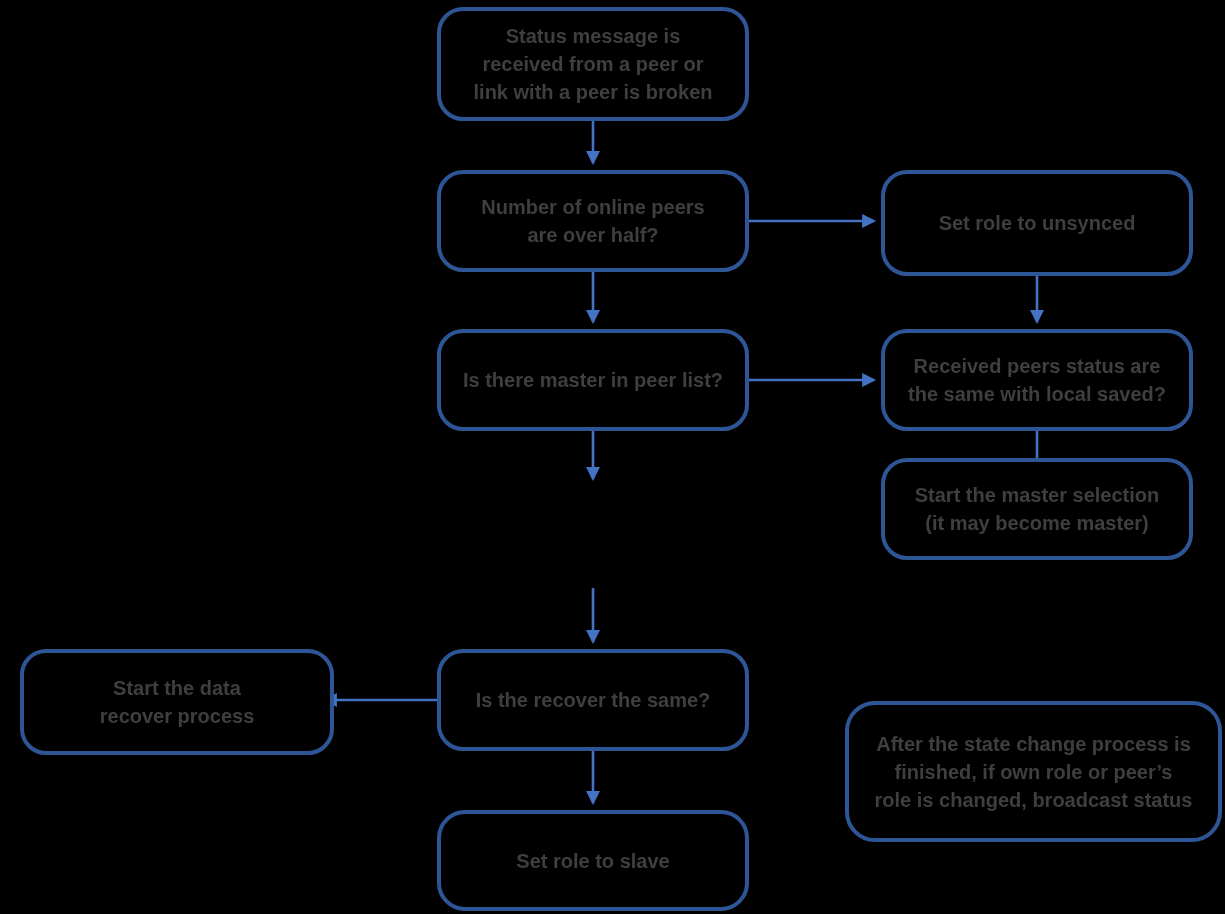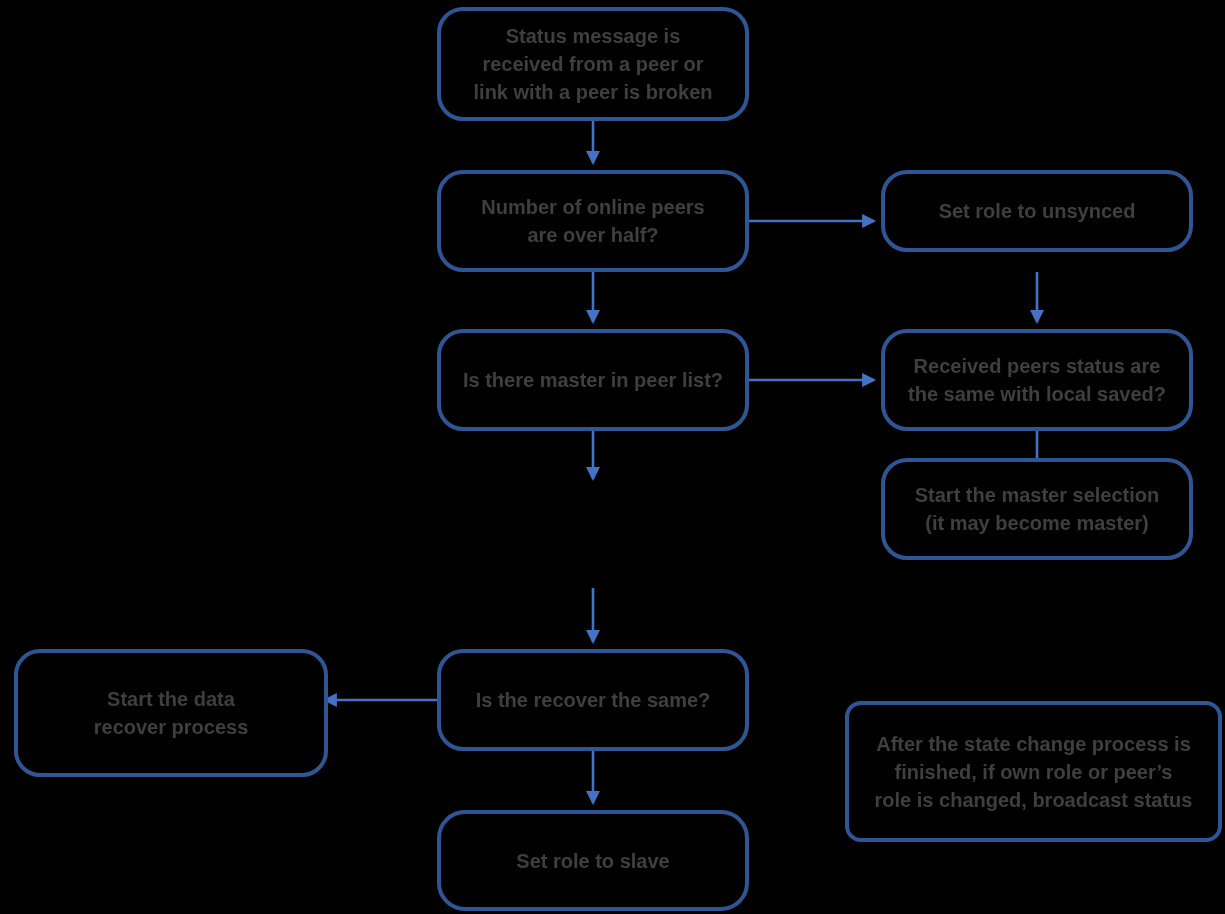--- a/index.html
+++ b/index.html
@@ -38,29 +38,29 @@
     white-space: pre-line;
     color: #3f3f3f;
     font-size: 20px;
     line-height: 28px;
     font-weight: 700;
     padding: 0 8px;
   }
   
   #node-status          { left: 437px; top: 7px;   width: 312px; height: 114px; }
   #node-online-peers    { left: 437px; top: 170px; width: 312px; height: 102px; }
-  #node-set-unsynced    { left: 881px; top: 170px; width: 312px; height: 82px; }
+  #node-set-unsynced    { left: 881px; top: 170px; width: 312px; height: 106px; }
   #node-master-in-list  { left: 437px; top: 329px; width: 312px; height: 102px; }
   #node-peers-status    { left: 881px; top: 329px; width: 312px; height: 102px; }
   #node-in-unsynced     { left: 437px; top: 486px; width: 312px; height: 102px; }
   #node-master-selection{ left: 881px; top: 458px; width: 312px; height: 102px; }
   #node-version-same    { left: 437px; top: 649px; width: 312px; height: 102px; }
-  #node-data-recover    { left: 14px;   top: 649px; width: 314px; height: 128px; }
+  #node-data-recover    { left: 20px;   top: 649px; width: 314px; height: 106px; }
   #node-set-slave       { left: 437px; top: 810px; width: 312px; height: 101px; border-radius: 28px; }
-  #node-note            { left: 845px; top: 701px; width: 377px; height: 141px; border-radius: 16px; }
+  #node-note            { left: 845px; top: 701px; width: 377px; height: 141px; border-radius: 30px; }
 </style>
 </head>
 <body>
 
 <div class="canvas">
 
   <svg class="edges-layer" width="1225" height="914" viewBox="0 0 1225 914" xmlns="http://www.w3.org/2000/svg">
     <defs>
       <marker id="arrowhead" viewBox="0 0 10 10" markerWidth="17" markerHeight="14" markerUnits="userSpaceOnUse" refX="8.5" refY="5" orient="auto">
         <path d="M0,0 L10,5 L0,10 Z" fill="#4472c4"></path>

